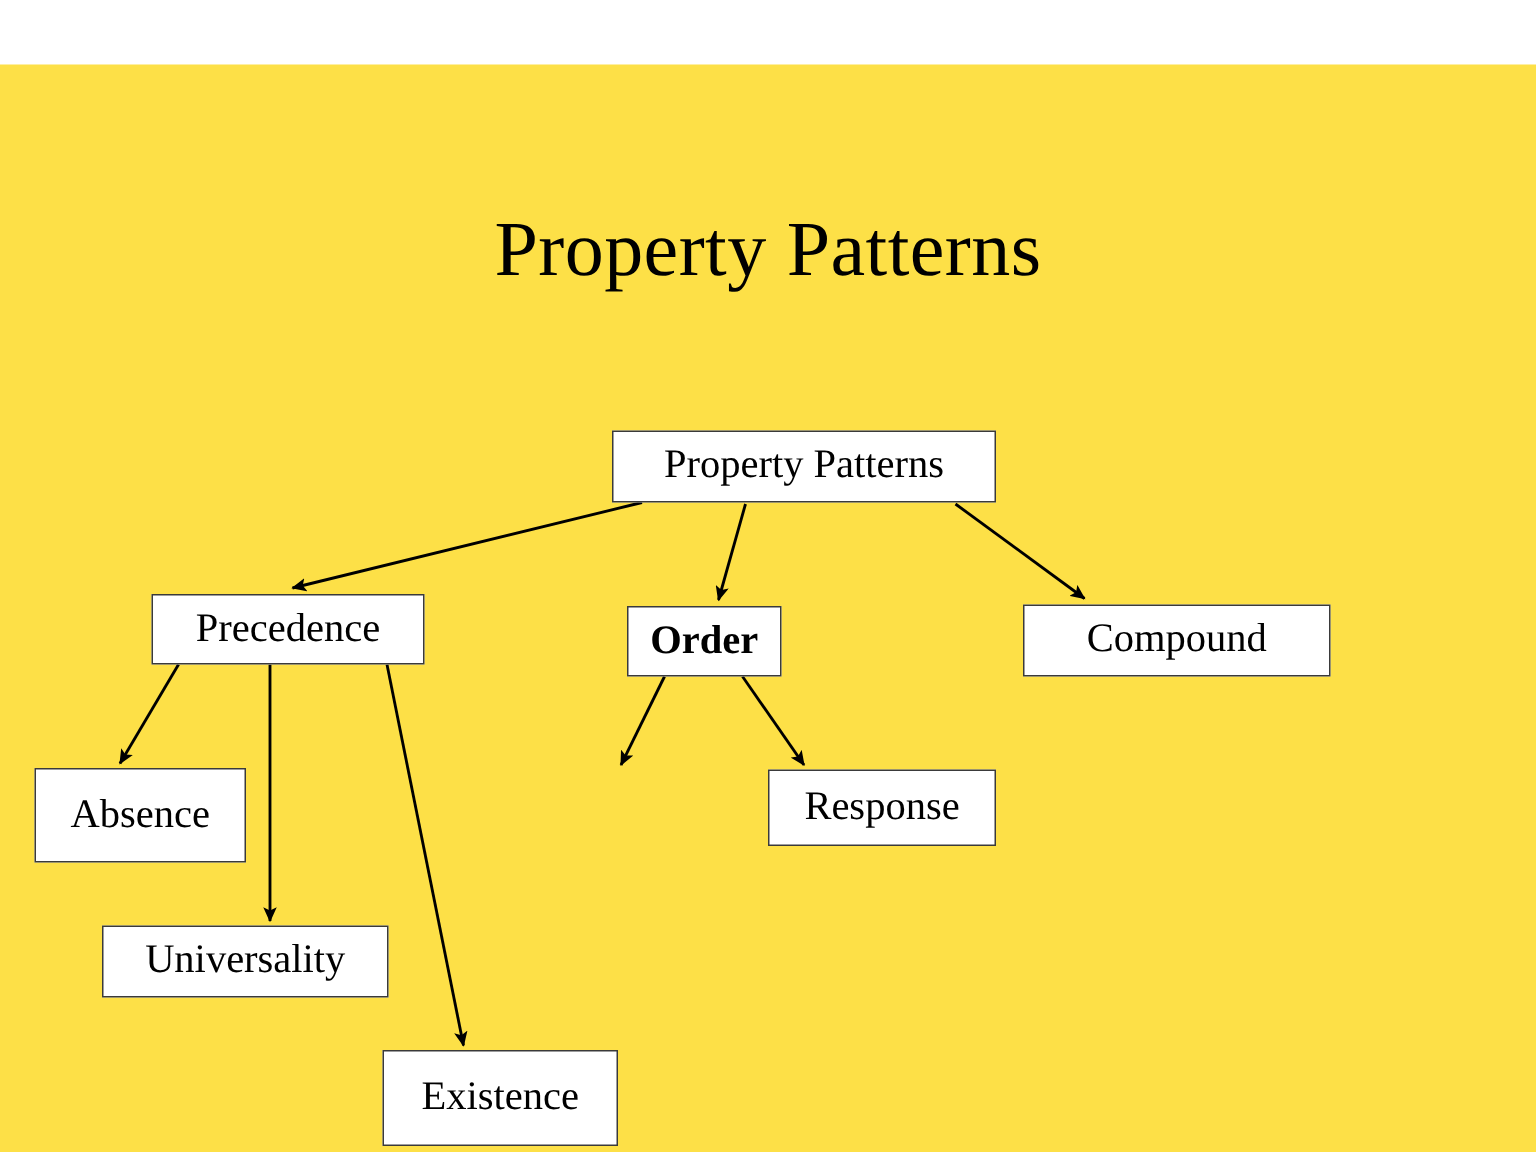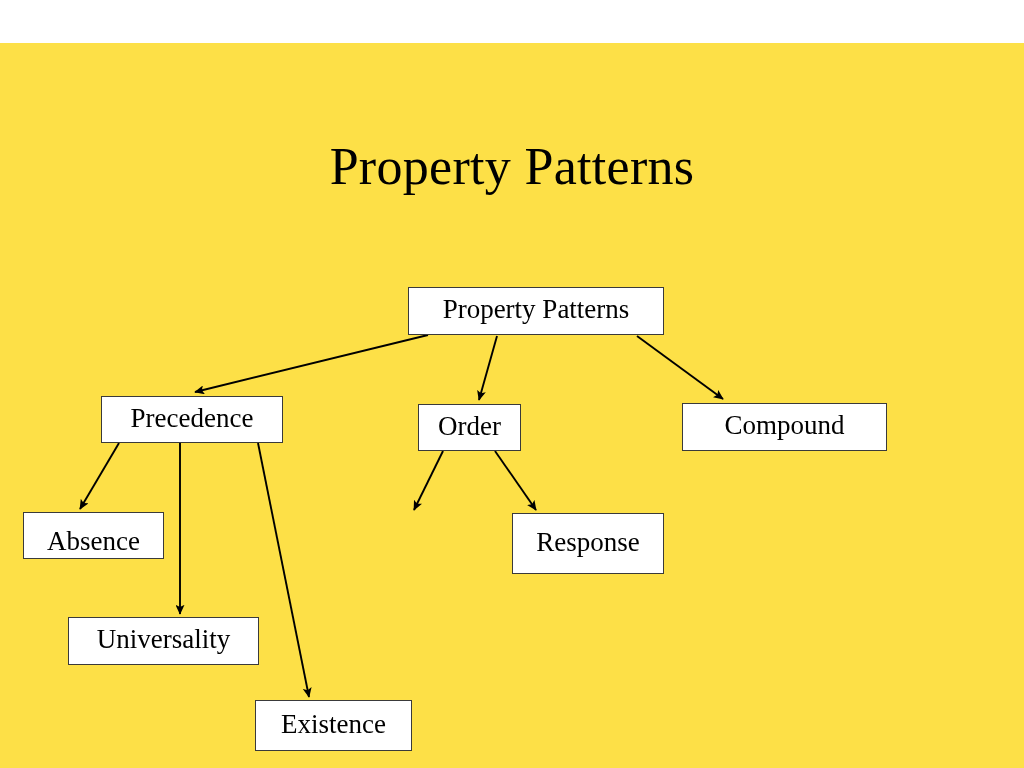--- a/index.html
+++ b/index.html
@@ -87,32 +87,32 @@
         <line x1="495" y1="408" x2="536" y2="467" marker-end="url(#arrowhead)"></line>
       </g>
   </svg>
 
   <div class="node" style="left: 408px; top: 244px; width: 256px; height: 48px; border-color: rgb(58, 58, 58); color: rgb(0, 0, 0);">
     <span class="node-label">Property Patterns</span>
   </div>
   <div class="node" style="left: 101px; top: 353px; width: 182px; height: 47px; border-color: rgb(58, 58, 58); color: rgb(0, 0, 0);">
     <span class="node-label">Precedence</span>
   </div>
-  <div class="node" style="left: 418px; top: 361px; width: 103px; height: 47px; border-color: rgb(58, 58, 58); color: rgb(0, 0, 0);">
+  <div class="node" style="left: 418px; top: 361px; width: 103px; height: 47px; border-color: rgb(58, 58, 58); color: rgb(0, 0, 0); font-weight: bold;">
     <span class="node-label">Order</span>
   </div>
   <div class="node" style="left: 682px; top: 360px; width: 205px; height: 48px; border-color: rgb(58, 58, 58); color: rgb(0, 0, 0);">
     <span class="node-label">Compound</span>
   </div>
-  <div class="node" style="left: 23px; top: 469px; width: 141px; height: 47px; border-color: rgb(58, 58, 58); color: rgb(0, 0, 0); align-items: flex-end;">
+  <div class="node" style="left: 23px; top: 469px; width: 141px; height: 63px; border-color: rgb(58, 58, 58); color: rgb(0, 0, 0);">
     <span class="node-label">Absence</span>
   </div>
-  <div class="node" style="left: 512px; top: 470px; width: 152px; height: 61px; border-color: rgb(58, 58, 58); color: rgb(0, 0, 0);">
+  <div class="node" style="left: 512px; top: 470px; width: 152px; height: 51px; border-color: rgb(58, 58, 58); color: rgb(0, 0, 0);">
     <span class="node-label">Response</span>
   </div>
   <div class="node" style="left: 68px; top: 574px; width: 191px; height: 48px; border-color: rgb(58, 58, 58); color: rgb(0, 0, 0);">
     <span class="node-label">Universality</span>
   </div>
-  <div class="node" style="left: 255px; top: 657px; width: 157px; height: 51px; border-color: rgb(58, 58, 58); color: rgb(0, 0, 0);">
+  <div class="node" style="left: 255px; top: 657px; width: 157px; height: 64px; border-color: rgb(58, 58, 58); color: rgb(0, 0, 0);">
     <span class="node-label">Existence</span>
   </div>
 
 </div>
 
 </body></html>

